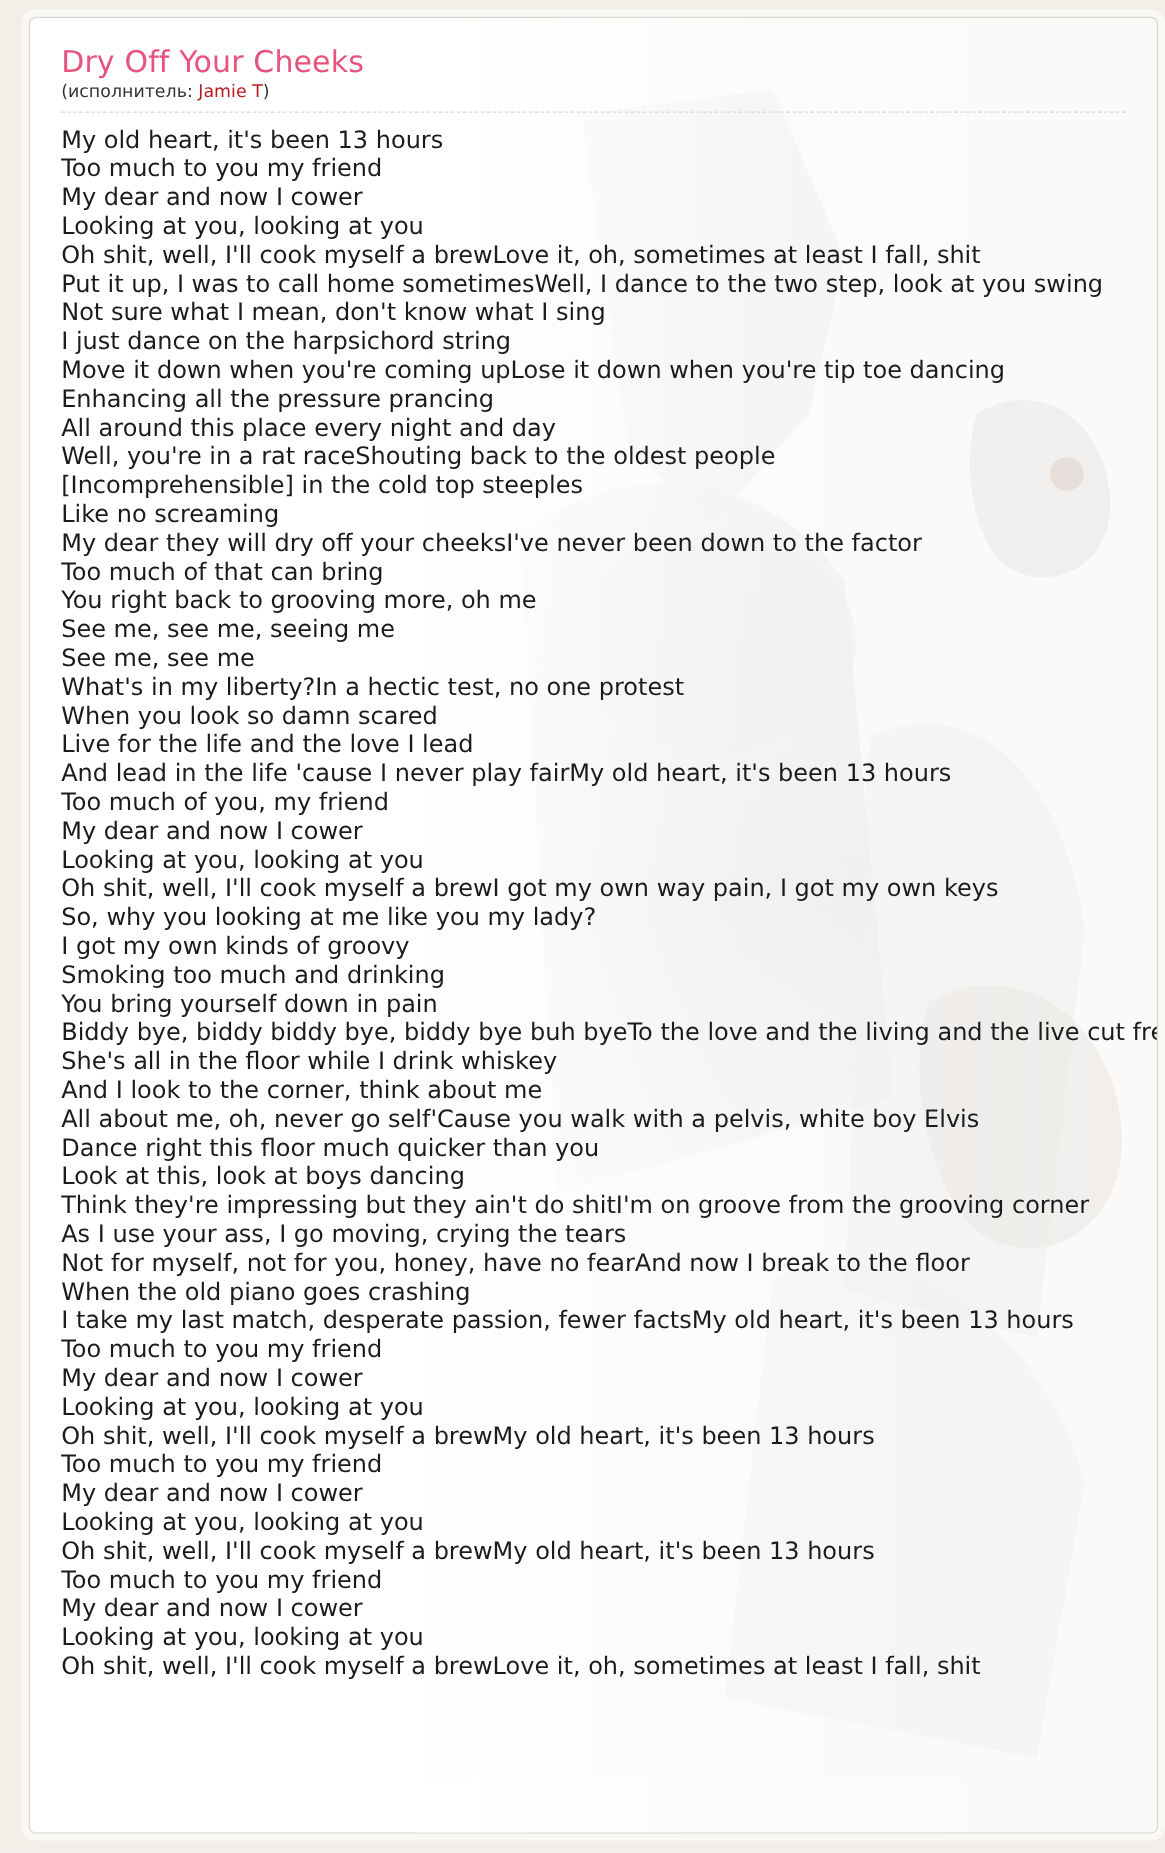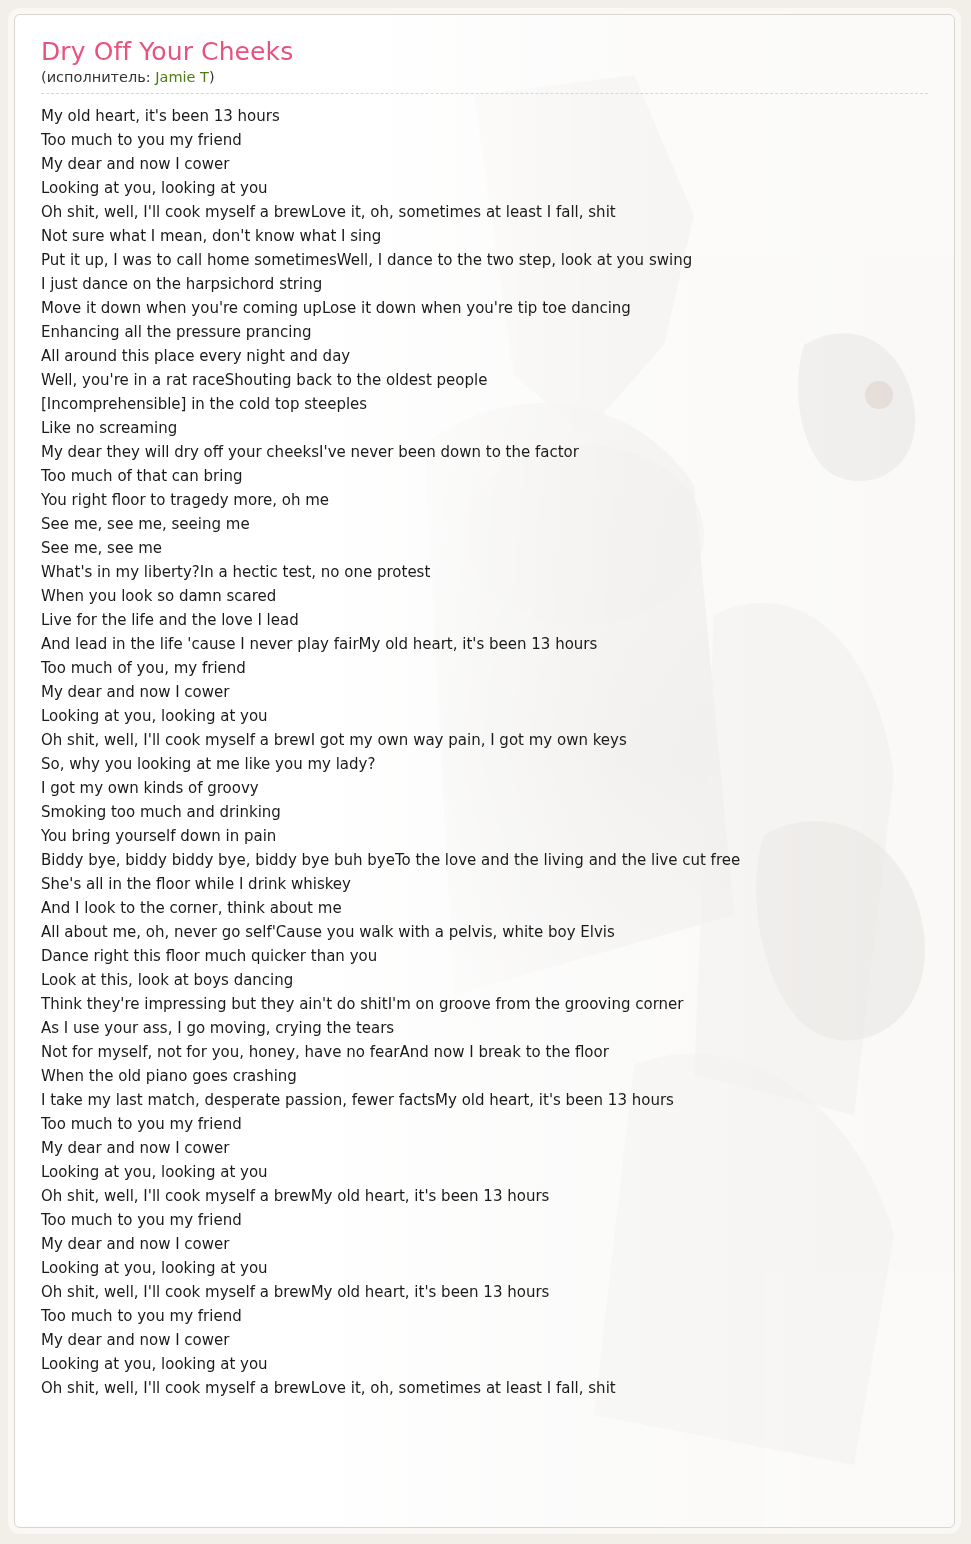--- a/index.html
+++ b/index.html
@@ -8,21 +8,21 @@
   }
   body {
     width: 971px;
     height: 1544px;
     background: #f2efe9;
     font-family: "DejaVu Sans", "Liberation Sans", sans-serif;
     overflow: hidden;
   }
   .page-frame {
     position: absolute;
-    left: 14px;
+    left: 24px;
     top: 14px;
     width: 941px;
     height: 1514px;
     box-sizing: border-box;
     background: #ffffff;
     border: 1px solid #d9d4cc;
     border-radius: 6px;
     box-shadow: 0 0 0 6px rgba(255,255,255,0.55);
     overflow: hidden;
   }
@@ -50,25 +50,25 @@
     letter-spacing: 0.1px;
   }
   .artist-line {
     font-size: 14.5px;
     color: #333333;
     padding-bottom: 8px;
     border-bottom: 1px dashed #cfd9e0;
     margin-bottom: 10px;
   }
   .artist-line .artist-link {
-    color: #4d7c0f;
+    color: #b91c1c;
     text-decoration: none;
   }
   .lyrics {
-    font-size: 15px;
+    font-size: 20px;
     line-height: 24px;
     color: #1b1b1b;
     white-space: nowrap;
   }
   .lyrics .line {
     min-height: 24px;
   }
 </style>
 </head>
 <body>
@@ -107,32 +107,32 @@
     <h1 class="song-title">Dry Off Your Cheeks</h1>
 
     <div class="artist-line"><span>(исполнитель: </span><a class="artist-link" href="#">Jamie T</a><span>)</span></div>
 
     <div class="lyrics">
       <div class="line">My old heart, it's been 13 hours</div>
       <div class="line">Too much to you my friend</div>
       <div class="line">My dear and now I cower</div>
       <div class="line">Looking at you, looking at you</div>
       <div class="line">Oh shit, well, I'll cook myself a brewLove it, oh, sometimes at least I fall, shit</div>
+      <div class="line">Put it up, I was to call home sometimesWell, I dance to the two step, look at you swing</div>
       <div class="line">Not sure what I mean, don't know what I sing</div>
-      <div class="line">Put it up, I was to call home sometimesWell, I dance to the two step, look at you swing</div>
       <div class="line">I just dance on the harpsichord string</div>
       <div class="line">Move it down when you're coming upLose it down when you're tip toe dancing</div>
       <div class="line">Enhancing all the pressure prancing</div>
       <div class="line">All around this place every night and day</div>
       <div class="line">Well, you're in a rat raceShouting back to the oldest people</div>
       <div class="line">[Incomprehensible] in the cold top steeples</div>
       <div class="line">Like no screaming</div>
       <div class="line">My dear they will dry off your cheeksI've never been down to the factor</div>
       <div class="line">Too much of that can bring</div>
-      <div class="line">You right floor to tragedy more, oh me</div>
+      <div class="line">You right back to grooving more, oh me</div>
       <div class="line">See me, see me, seeing me</div>
       <div class="line">See me, see me</div>
       <div class="line">What's in my liberty?In a hectic test, no one protest</div>
       <div class="line">When you look so damn scared</div>
       <div class="line">Live for the life and the love I lead</div>
       <div class="line">And lead in the life 'cause I never play fairMy old heart, it's been 13 hours</div>
       <div class="line">Too much of you, my friend</div>
       <div class="line">My dear and now I cower</div>
       <div class="line">Looking at you, looking at you</div>
       <div class="line">Oh shit, well, I'll cook myself a brewI got my own way pain, I got my own keys</div>

